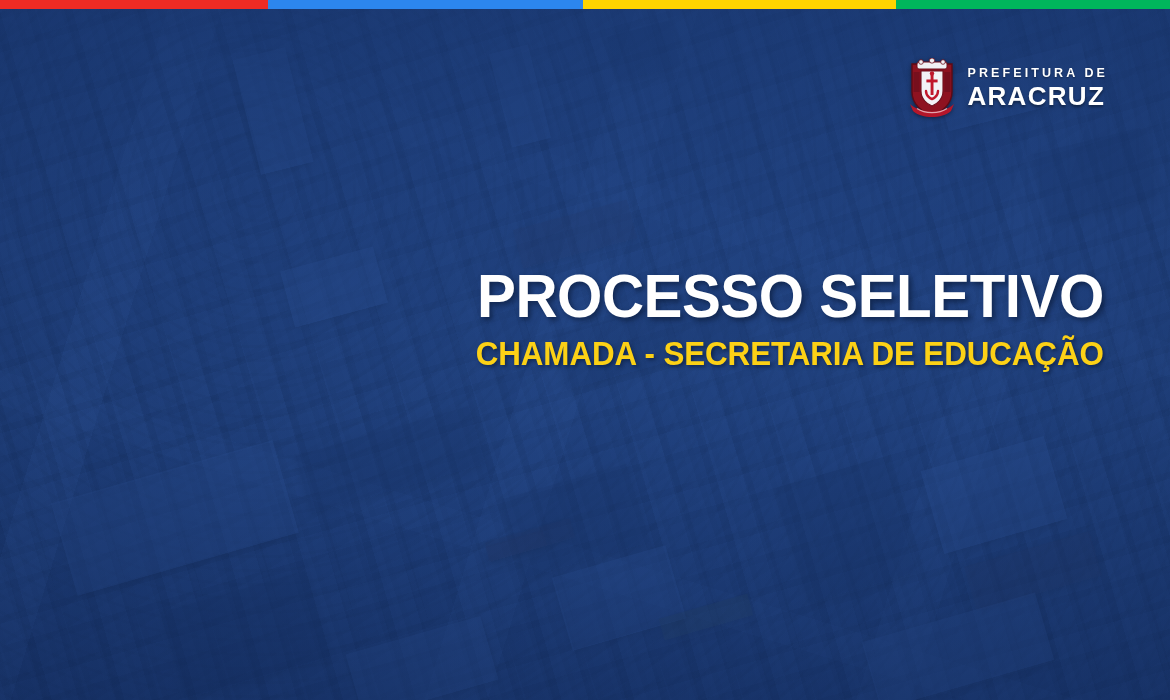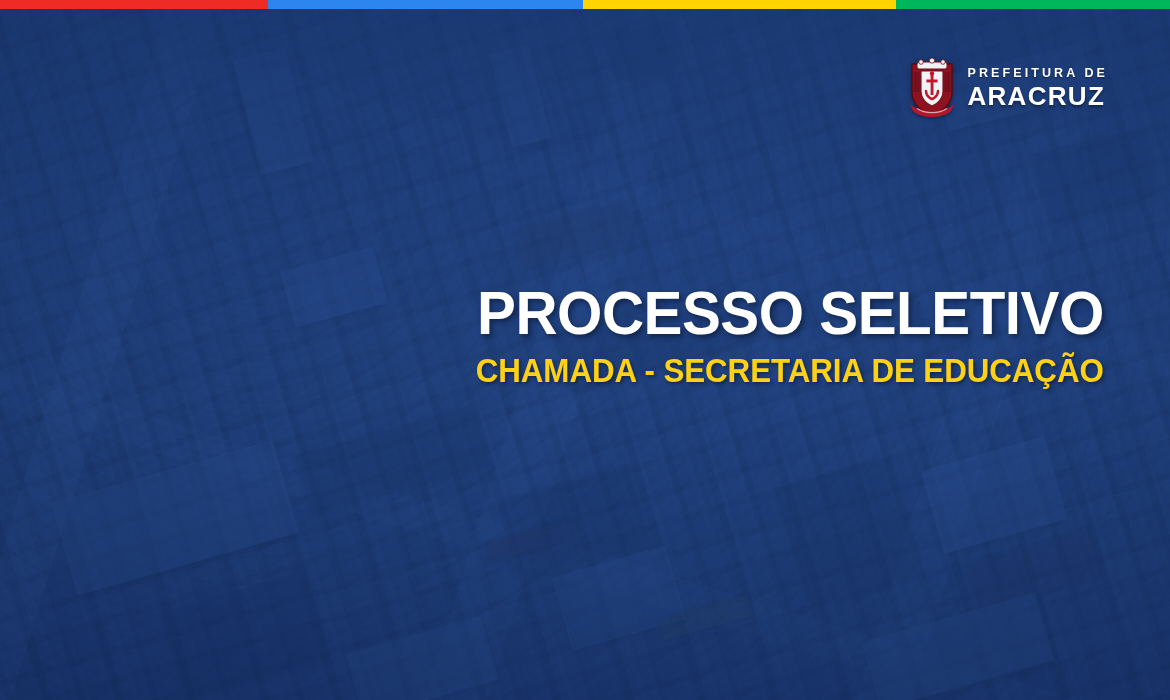--- a/index.html
+++ b/index.html
@@ -177,21 +177,21 @@
     font-size: 26px;
     font-weight: 700;
     letter-spacing: 1.3px;
     text-shadow: 0 2px 3px rgba(0,0,0,.42);
   }
 
   
   #headline {
     position: absolute;
     right: 66px;
-    top: 283px;
+    top: 266px;
     z-index: 20;
     text-align: right;
   }
   #title {
     display: block;
     color: #ffffff;
     font-size: 62px;
     font-weight: 700;
     letter-spacing: -0.5px;
     line-height: .96;

